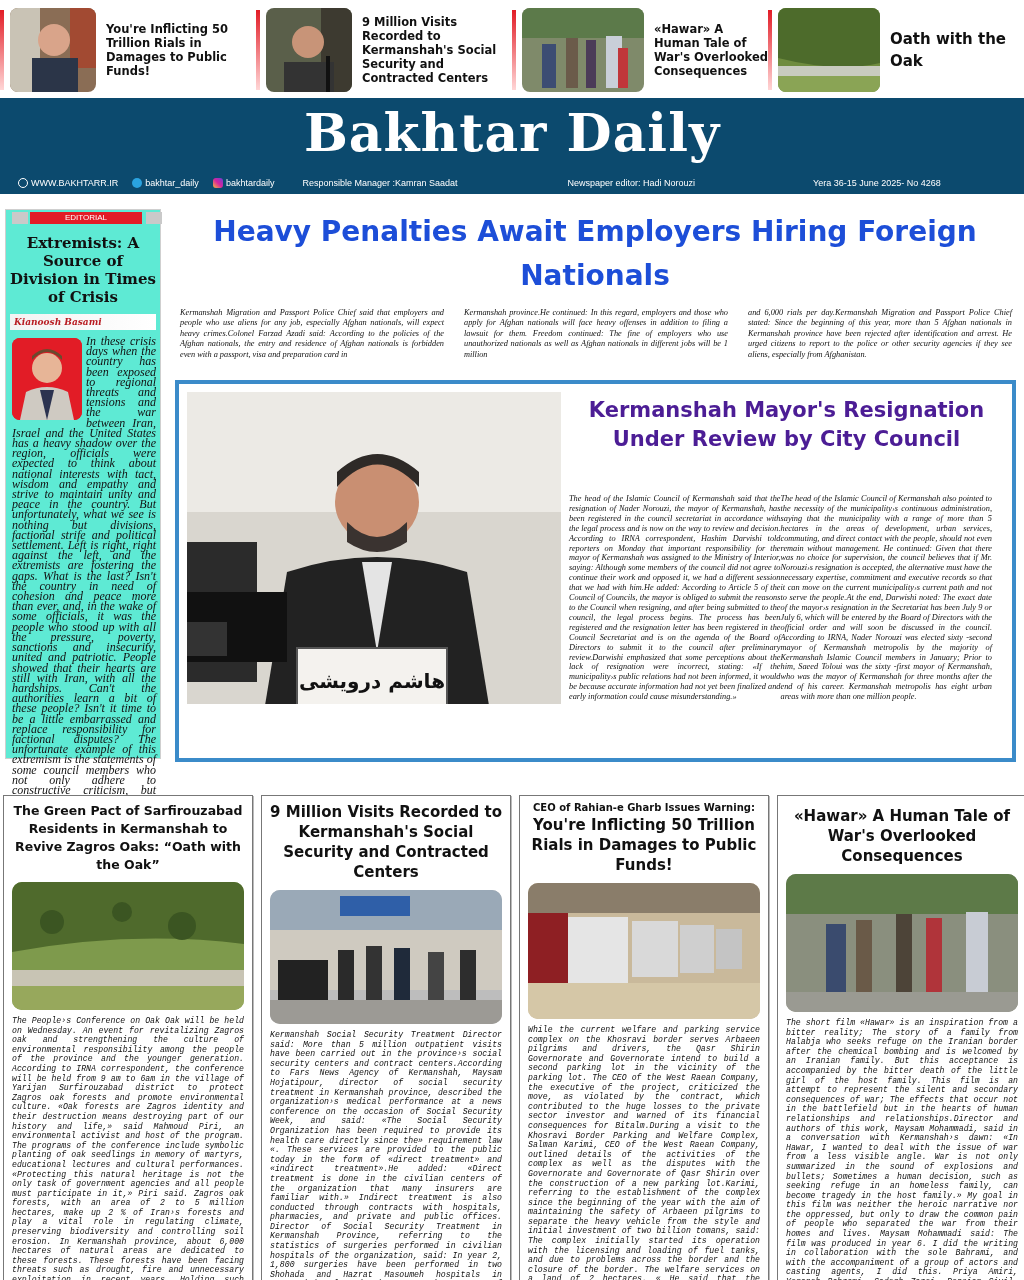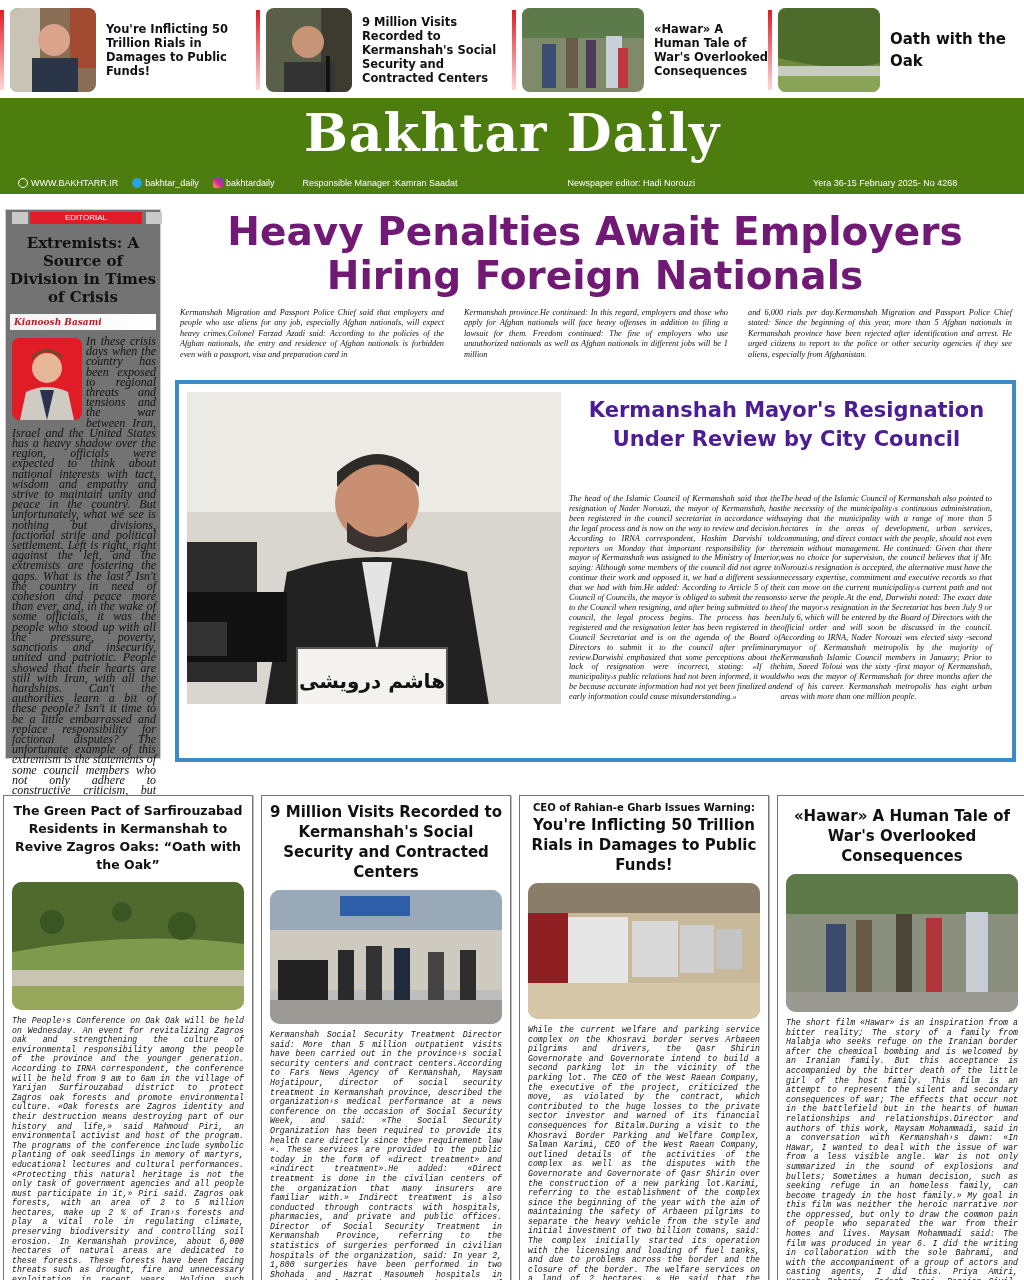--- a/index.html
+++ b/index.html
@@ -8,41 +8,41 @@
 
   
   .teasers { position: absolute; left: 0; top: 0; width: 1024px; height: 100px; display: flex; }
   .teaser { position: relative; width: 256px; height: 100px; display: flex; align-items: center; padding-left: 10px; }
   .teaser .bar { position: absolute; left: 0; top: 10px; width: 4px; height: 80px; background: linear-gradient(#e21c26, #ffd6d6); }
   .teaser .thumb { width: 86px; height: 84px; border-radius: 8px; flex: none; overflow: hidden; margin-right: 10px; }
   .teaser .ttext { font-family: "DejaVu Sans", sans-serif; font-weight: bold; font-size: 11.5px; line-height: 14px; color: #111; }
   .teaser.t4 .ttext { font-size: 15px; line-height: 22px; }
 
   
-  .masthead { position: absolute; left: 0; top: 98px; width: 1024px; height: 96px; background: #4d7c0f; padding-left: 42px; }
+  .masthead { position: absolute; left: 0; top: 98px; width: 1024px; height: 96px; background: #0c4a6e; padding-left: 42px; }
   .masthead .title { position: absolute; left: 0; right: 0; top: 4px; text-align: center; font-family: "DejaVu Serif", serif; font-weight: bold; font-size: 52px; color: #fff; letter-spacing: 1px; }
   .masthead .infobar { position: absolute; left: 18px; right: 18px; top: 78px; height: 14px; display: flex; align-items: center; font-family: "Liberation Sans Narrow", "Liberation Sans", sans-serif; font-size: 9px; color: #fff; }
   .infobar .item { display: flex; align-items: center; margin-right: 14px; white-space: nowrap; }
   .infobar .ico { width: 10px; height: 10px; border-radius: 3px; margin-right: 3px; display: inline-block; }
   .infobar .gap1 { margin-left: 14px; }
   .infobar .gap2 { margin-left: 96px; }
   .infobar .gap3 { margin-left: 104px; }
 
   
-  .editorial { position: absolute; left: 5px; top: 209px; width: 156px; height: 550px; border: 1px solid #cfcfcf; background: #737373; }
+  .editorial { position: absolute; left: 5px; top: 209px; width: 156px; height: 550px; border: 1px solid #cfcfcf; background: #5eead4; }
   .editorial .tag { position: absolute; left: 24px; top: 2px; width: 112px; height: 12px; background: #e21c26; color: #fff; font-family: "Liberation Sans", sans-serif; font-size: 8px; text-align: center; line-height: 12px; }
   .editorial .tagside { position: absolute; top: 2px; width: 16px; height: 12px; background: #c9c9c9; }
   .editorial h2 { position: absolute; left: 4px; right: 4px; top: 24px; text-align: center; font-family: "DejaVu Serif", serif; font-size: 15px; line-height: 18px; font-weight: bold; }
   .editorial .author { position: absolute; left: 4px; right: 4px; top: 104px; height: 16px; font-style: italic; font-weight: bold; font-size: 9px; color: #b81c22; background: linear-gradient(90deg, #f3f3f3, #fff); padding-left: 4px; line-height: 16px; }
   .editorial .photo { position: absolute; left: 6px; top: 128px; width: 70px; height: 82px; border-radius: 8px; overflow: hidden; background: #e21c26; }
   .editorial .body { position: absolute; left: 6px; right: 4px; top: 126px; font-family: "Liberation Serif", serif; font-style: italic; font-size: 12px; line-height: 10.2px; text-align: justify; }
   .editorial .body .float { float: left; width: 74px; height: 86px; }
 
   
-  .headline { position: absolute; left: 170px; top: 210px; width: 850px; text-align: center; font-family: "DejaVu Sans", sans-serif; font-weight: bold; font-size: 39px; line-height: 44px; color: #701a75; }
+  .headline { position: absolute; left: 170px; top: 210px; width: 850px; text-align: center; font-family: "DejaVu Sans", sans-serif; font-weight: bold; font-size: 28px; line-height: 44px; color: #1d4ed8; }
   .lead { position: absolute; left: 180px; top: 308px; width: 832px; display: flex; gap: 20px; }
   .lead .col { flex: 1; font-family: "Liberation Serif", serif; font-style: italic; font-size: 8.3px; line-height: 10.4px; text-align: justify; }
 
   
   .feature { position: absolute; left: 175px; top: 380px; width: 841px; height: 382px; border: 4px solid #3b8bc9; background: #fff; }
   .feature .photo { position: absolute; left: 8px; top: 8px; width: 374px; height: 312px; overflow: hidden; }
   .feature h2 { position: absolute; left: 392px; right: 10px; top: 12px; text-align: center; font-family: "DejaVu Sans", sans-serif; font-weight: bold; font-size: 21px; line-height: 29px; color: #4c1d95; }
   .feature .cols { position: absolute; left: 390px; right: 20px; top: 110px; display: flex; }
   .feature .col { flex: 1; font-family: "Liberation Serif", serif; font-style: italic; font-size: 8.3px; line-height: 9.9px; text-align: justify; }
 
@@ -126,21 +126,21 @@
     <span class="item">
       <span class="ico" style="background:#2aa3e0;border-radius:50%;"></span>
       <span>bakhtar_daily</span>
     </span>
     <span class="item">
       <span class="ico" style="background:linear-gradient(45deg,#f6b93b,#d6249f,#6b3fd1);"></span>
       <span>bakhtardaily</span>
     </span>
     <span class="item gap1">Responsible Manager :Kamran Saadat</span>
     <span class="item gap2">Newspaper editor: Hadi Norouzi</span>
-    <span class="item gap3">Yera 36-15 February 2025- No 4268</span>
+    <span class="item gap3">Yera 36-15 June 2025- No 4268</span>
   </div>
 </div>
 
 <div class="editorial">
   <span class="tagside" style="left:6px"></span>
   <div class="tag">EDITORIAL</div>
   <span class="tagside" style="left:140px"></span>
   <h2>Extremists: A Source of Division in Times of Crisis</h2>
   <div class="author">Kianoosh Basami</div>
   <div class="photo">

